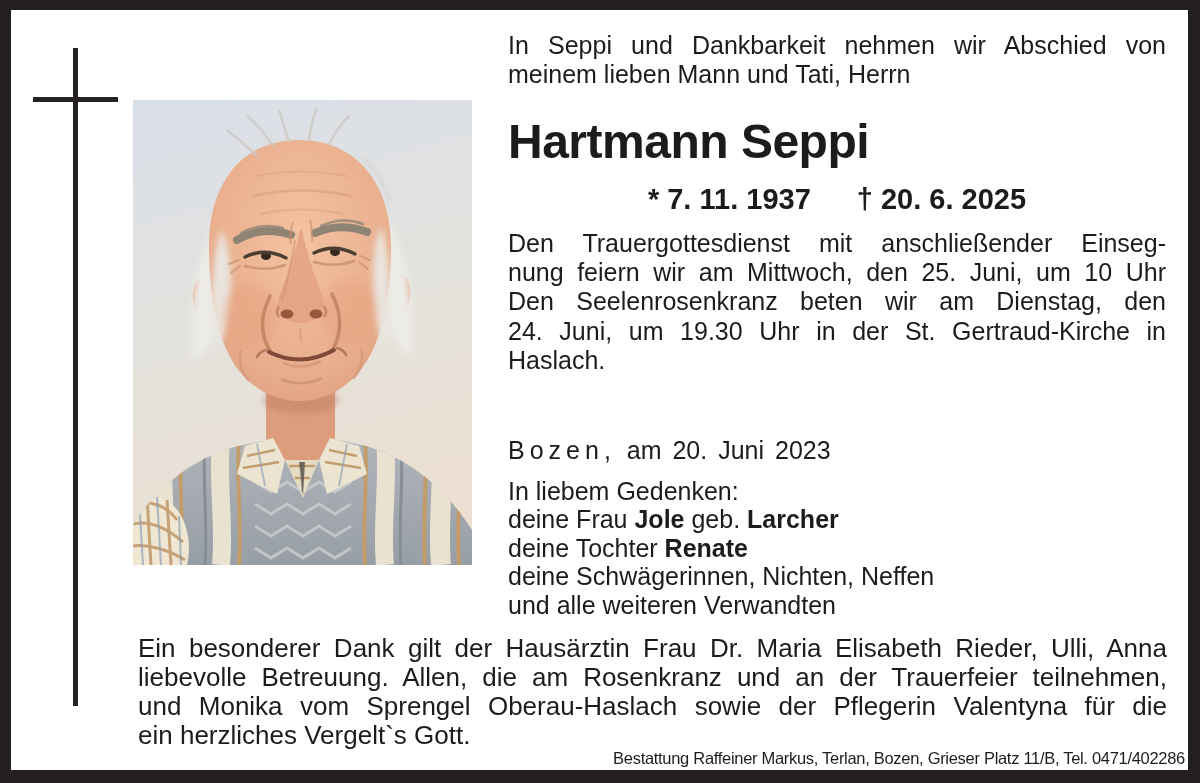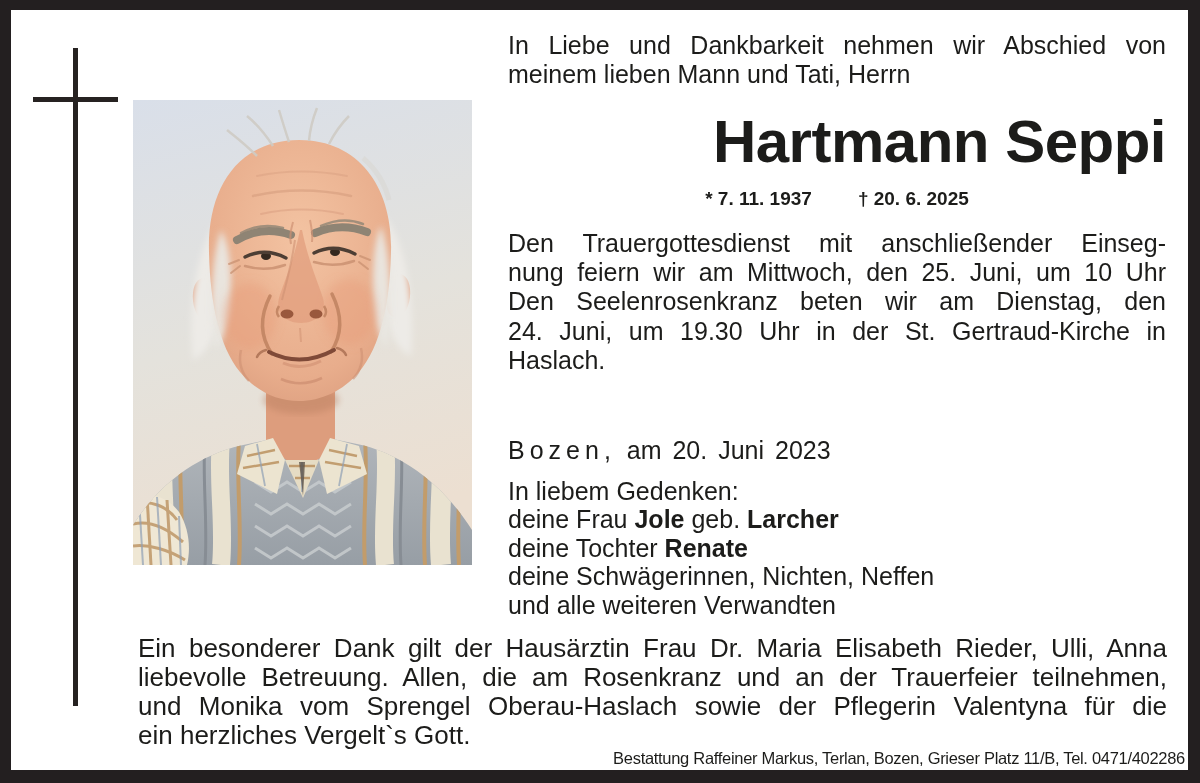--- a/index.html
+++ b/index.html
@@ -33,26 +33,26 @@
   .photo {
     position: absolute; left: 133px; top: 100px;
     width: 339px; height: 465px; overflow: hidden;
   }
   
   .col { position: absolute; left: 508px; width: 658px; }
   .intro { top: 31px; font-size: 25px; line-height: 28.5px; }
   .jl { text-align: justify; text-align-last: justify; }
   .name-block {
     top: 104px;
-    font-size: 60px; font-weight: bold; letter-spacing: -0.5px;
-    text-align: right; line-height: 76px; white-space: nowrap;
+    font-size: 48px; font-weight: bold; letter-spacing: -0.5px;
+    text-align: left; line-height: 76px; white-space: nowrap;
   }
   .dates {
     top: 184px; text-align: center;
-    font-size: 19px; font-weight: bold; line-height: 30px;
+    font-size: 29px; font-weight: bold; line-height: 30px;
   }
   .dates .death { margin-left: 46px; }
   .announce { top: 229px; font-size: 25px; line-height: 29.2px; }
   .dateline { top: 436px; font-size: 25px; line-height: 29px; }
   .dateline .place { letter-spacing: 5px; }
   .dateline .date { word-spacing: 4px; }
   .memoriam { top: 477px; font-size: 25px; line-height: 28.4px; }
   .memoriam b { font-weight: bold; }
   .thanks {
     position: absolute; left: 138px; top: 634px; width: 1029px;
@@ -232,21 +232,21 @@
       <path d="M150,263 Q168,271 188,261" stroke="#d89a7b" stroke-width="3" fill="none" opacity="0.9"></path>
       <path d="M167,228 l1,14" stroke="#d89a7b" stroke-width="2" opacity="0.7"></path>
 
       <path d="M148,279 Q168,288 189,278" stroke="#cf9173" stroke-width="2.5" fill="none" opacity="0.8"></path>
       <path d="M108,250 Q104,268 116,281" stroke="#cf9173" stroke-width="2.5" fill="none" opacity="0.6"></path>
       <path d="M228,248 Q232,266 220,279" stroke="#cf9173" stroke-width="2.5" fill="none" opacity="0.6"></path>
     </svg>
   </div>
 
   <div class="col intro">
-    <div class="jl">In Liebe und Dankbarkeit nehmen wir Abschied von</div>
+    <div class="jl">In Seppi und Dankbarkeit nehmen wir Abschied von</div>
     <div>meinem lieben Mann und Tati, Herrn</div>
   </div>
 
   <div class="col name-block">Hartmann Seppi</div>
 
   <div class="col dates">
     <span>* 7. 11. 1937</span><span class="death">† 20. 6. 2025</span>
   </div>
 
   <div class="col announce">

